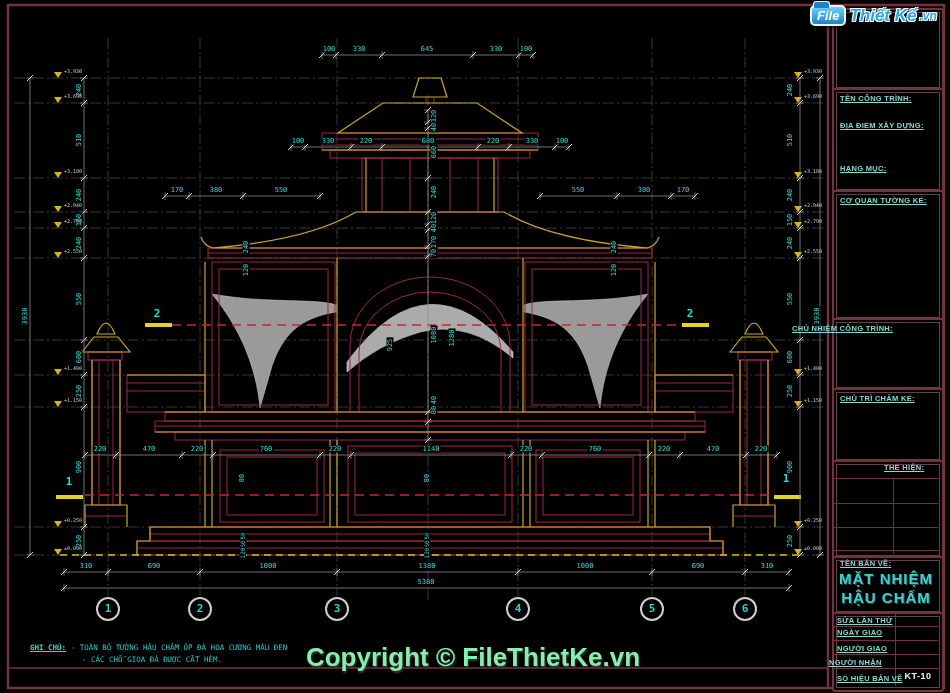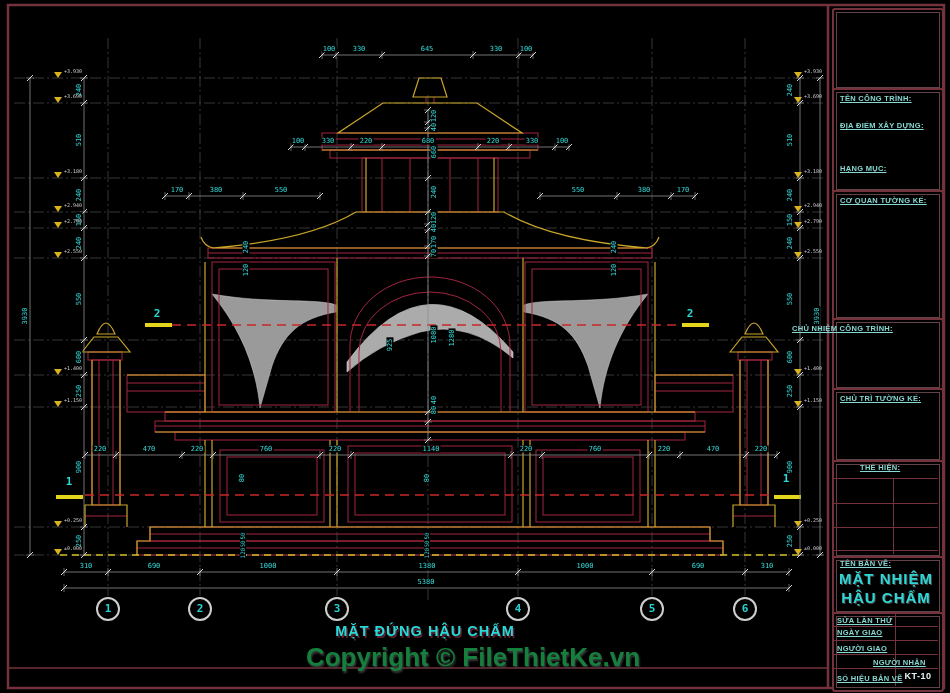--- a/index.html
+++ b/index.html
@@ -39,21 +39,21 @@
       background:#1a84c6;border:1px solid #eaf7ff;border-bottom:none;border-radius:3px 3px 0 0;}
   .logo-brand{color:#25aae1;font:italic bold 17px "Liberation Sans",sans-serif;
       text-shadow:-1px -1px 0 #fff,1px -1px 0 #fff,-1px 1px 0 #fff,1px 1px 0 #fff,2px 2px 2px rgba(0,0,0,.5);}
   .logo-vn{color:#25aae1;font:italic bold 12px "Liberation Sans",sans-serif;
       text-shadow:-1px -1px 0 #fff,1px -1px 0 #fff,-1px 1px 0 #fff,1px 1px 0 #fff;}
   
   .main-title{position:absolute;left:425px;top:631px;transform:translate(-50%,-50%);
       color:#28d9d9;font:bold 14.5px "Liberation Sans",sans-serif;letter-spacing:1px;
       text-shadow:1.5px 1.5px 0 #5e2030;white-space:nowrap;}
   .copyright{position:absolute;left:473px;top:657px;transform:translate(-50%,-50%);
-      color:#15803d;font:bold 26px "Liberation Sans",sans-serif;text-shadow:1px 2px 2px #3a3a3a;white-space:nowrap;}
+      color:#86efac;font:bold 26px "Liberation Sans",sans-serif;text-shadow:1px 2px 2px #3a3a3a;white-space:nowrap;}
   .note{position:absolute;left:30px;top:642px;color:#27c9c1;font:7.5px "DejaVu Sans Mono",monospace;line-height:1.6;}
   .note b{text-decoration:underline;color:#2fd8d0;}
 </style>
 </head>
 <body>
 
 <div class="sheet">
 
   <svg id="dwg" width="950" height="693" viewBox="0 0 950 693">
 
@@ -499,58 +499,67 @@
       <span class="elev-tri" style="left: 54px; top: 521px;"></span>
       <span class="elev-lab" style="left: 64px; top: 517px;">+0.250</span>
       <span class="elev-tri" style="left: 794px; top: 521px;"></span>
       <span class="elev-lab" style="left: 804px; top: 517px;">+0.250</span>
       <span class="elev-tri" style="left: 54px; top: 549px;"></span>
       <span class="elev-lab" style="left: 64px; top: 545px;">±0.000</span>
       <span class="elev-tri" style="left: 794px; top: 549px;"></span>
       <span class="elev-lab" style="left: 804px; top: 545px;">±0.000</span>
     </div>
 
-  <div class="main-title">MẶT ĐỨNG HẬU CHẤM</div>
   <div class="copyright">Copyright © FileThietKe.vn</div>
-
+  <div class="note">
+    <b>GHI CHÚ:</b>
+    <span>- TOÀN BỘ TƯỜNG HẬU CHẤM ỐP ĐÁ HOA CƯƠNG MÀU ĐEN</span><br>
+    <span style="padding-left:52px">- CÁC CHỖ GIOA ĐÁ ĐƯỢC CẮT HÈM.</span>
+  </div>
+
+  <div class="logo">
+    <span class="logo-folder"><span>File</span></span>
+    <span class="logo-brand">Thiết Kế</span>
+    <span class="logo-vn">.vn</span>
+  </div>
 
   <div>
     <div class="tb" style="left:832px;top:8px;width:108px;height:80px"></div>
     <div class="tb" style="left:832px;top:88px;width:108px;height:102px"></div>
     <div class="tb" style="left:832px;top:190px;width:108px;height:128px"></div>
     <div class="tb" style="left:832px;top:318px;width:108px;height:70px"></div>
     <div class="tb" style="left:832px;top:388px;width:108px;height:72px"></div>
     <div class="tb" style="left:832px;top:460px;width:108px;height:96px"></div>
     <div class="tb" style="left:832px;top:556px;width:108px;height:56px"></div>
     <div class="tb" style="left:832px;top:612px;width:108px;height:76px"></div>
 
     <div class="tb-label" style="left:840px;top:94px">TÊN CÔNG TRÌNH:</div>
     <div class="tb-label" style="left:840px;top:121px">ĐỊA ĐIỂM XÂY DỰNG:</div>
     <div class="tb-label" style="left:840px;top:164px">HẠNG MỤC:</div>
     <div class="tb-label" style="left:840px;top:196px">CƠ QUAN TƯỜNG KẾ:</div>
     <div class="tb-label" style="left:792px;top:324px">CHỦ NHIỆM CÔNG TRÌNH:</div>
-    <div class="tb-label" style="left:840px;top:394px">CHỦ TRÌ TƯỜNG KẾ:</div>
-    <div class="tb-label" style="left:860px;top:463px">THỂ HIỆN:</div>
+    <div class="tb-label" style="left:840px;top:394px">CHỦ TRÌ CHẤM KẾ:</div>
+    <div class="tb-label" style="left:884px;top:463px">THỂ HIỆN:</div>
     <div class="tb-label" style="left:840px;top:559px">TÊN BẢN VẼ:</div>
 
     <div class="tb-line" style="left:834px;top:478px;width:104px"></div>
     <div class="tb-line" style="left:834px;top:503px;width:104px"></div>
     <div class="tb-line" style="left:834px;top:527px;width:104px"></div>
     <div class="tb-line" style="left:834px;top:550px;width:104px"></div>
     <div class="tb-vline" style="left:893px;top:478px;height:76px"></div>
 
     <div class="dwg-name" style="left:830px;top:570px">MẶT NHIỆM</div>
     <div class="dwg-name" style="left:830px;top:589px">HẬU CHẤM</div>
 
     <div class="tb-line" style="left:834px;top:626px;width:104px"></div>
     <div class="tb-line" style="left:834px;top:640px;width:104px"></div>
     <div class="tb-line" style="left:834px;top:654px;width:104px"></div>
     <div class="tb-line" style="left:834px;top:668px;width:104px"></div>
     <div class="tb-vline" style="left:895px;top:612px;height:74px"></div>
 
     <div class="tb-label" style="left:837px;top:616px">SỬA LẦN THỨ</div>
     <div class="tb-label" style="left:837px;top:628px">NGÀY GIAO</div>
     <div class="tb-label" style="left:837px;top:644px">NGƯỜI GIAO</div>
-    <div class="tb-label" style="left:873px;top:658px">NGƯỜI NHẬN</div>
+    <div class="tb-label" style="left:829px;top:658px">NGƯỜI NHẬN</div>
     <div class="tb-label" style="left:837px;top:674px">SỐ HIỆU BẢN VẼ</div>
     <div class="tb-value" style="left:918px;top:671px">KT-10</div>
   </div>
 </div>
 
 </body></html>

